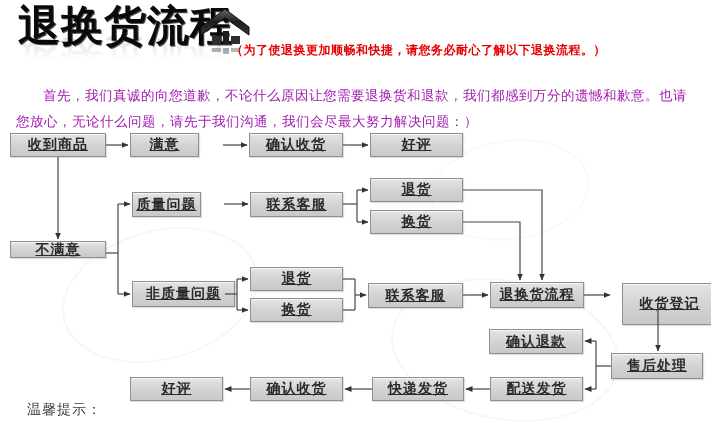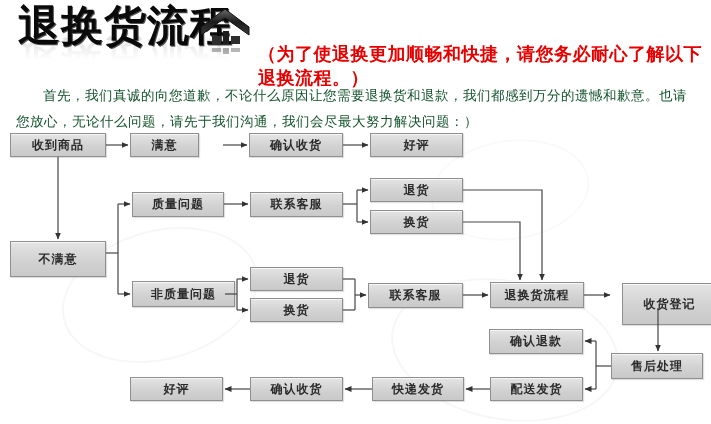--- a/index.html
+++ b/index.html
@@ -21,40 +21,39 @@
     line-height:48px; text-shadow:1px 1px 0 #555;
   }
   .title-reflection {
     font-size:42px; font-weight:900; letter-spacing:1px; line-height:48px;
     color:#000; transform:scaleY(-1); opacity:0.14; margin-top:-16px;
     -webkit-mask-image:linear-gradient(to bottom, transparent 45%, #000 100%);
             mask-image:linear-gradient(to bottom, transparent 45%, #000 100%);
   }
   .home-logo { position:absolute; left:198px; top:6px; }
   .header-note {
-    position:absolute; left:231px; top:42px; font-size:18px; font-weight:700;
+    position:absolute; left:231px; top:42px; font-size:12px; font-weight:700;
     letter-spacing:0.5px;
-    margin-left:27px;
   }
 
   
   .intro-text {
     position:absolute; left:16px; top:82px; width:684px;
-    font-size:13.5px; line-height:26px; color:#14532d; text-indent:2em;
+    font-size:13.5px; line-height:26px; color:#a21caf; text-indent:2em;
     letter-spacing:0.5px;
   }
 
   
   .node {
     position:absolute;
     background:linear-gradient(180deg,#e4e4e4 0%,#d2d2d2 55%,#c9c9c9 100%);
     border:1px solid #8f8f8f;
     box-shadow:inset 0 1px 0 rgba(255,255,255,0.65), 1px 1px 1px rgba(0,0,0,0.12);
     display:flex; align-items:center; justify-content:center;
-    font-size:12px; font-weight:700; color:#2a2a2a; letter-spacing:1px;
+    font-size:14px; font-weight:700; color:#2a2a2a; letter-spacing:1px;text-decoration:underline;
   }
 
   .connectors { position:absolute; left:0; top:0; }
 
   .footer-tip {
     position:absolute; left:27px; top:401px; font-size:14px; color:#3c3c3c;
     letter-spacing:1px;
   }
 </style>
 </head>
@@ -90,26 +89,26 @@
 
   <div class="header-note" style="color:#e60000">（为了使退换更加顺畅和快捷，请您务必耐心了解以下退换流程。）</div>
 
   <div class="intro-text">首先，我们真诚的向您道歉，不论什么原因让您需要退换货和退款，我们都感到万分的遗憾和歉意。也请您放心，无论什么问题，请先于我们沟通，我们会尽最大努力解决问题：）</div>
 
   <div class="node" style="left:10px;top:133px;width:96px;height:24px">收到商品</div>
   <div class="node" style="left:130px;top:133px;width:69px;height:24px">满意</div>
   <div class="node" style="left:249px;top:133px;width:94px;height:24px">确认收货</div>
   <div class="node" style="left:370px;top:133px;width:93px;height:24px">好评</div>
 
-  <div class="node" style="left:132px;top:192px;width:92px;height:25px">质量问题</div>
+  <div class="node" style="left:132px;top:192px;width:69px;height:25px">质量问题</div>
   <div class="node" style="left:250px;top:192px;width:93px;height:25px">联系客服</div>
   <div class="node" style="left:370px;top:178px;width:93px;height:24px">退货</div>
   <div class="node" style="left:370px;top:210px;width:93px;height:24px">换货</div>
 
-  <div class="node" style="left:10px;top:241px;width:96px;height:36px">不满意</div>
+  <div class="node" style="left:10px;top:241px;width:96px;height:17px">不满意</div>
   <div class="node" style="left:132px;top:281px;width:103px;height:26px">非质量问题</div>
   <div class="node" style="left:250px;top:267px;width:93px;height:24px">退货</div>
   <div class="node" style="left:250px;top:298px;width:93px;height:24px">换货</div>
   <div class="node" style="left:368px;top:283px;width:95px;height:25px">联系客服</div>
   <div class="node" style="left:490px;top:282px;width:94px;height:26px">退换货流程</div>
   <div class="node" style="left:622px;top:283px;width:95px;height:42px">收货登记</div>
 
   <div class="node" style="left:611px;top:353px;width:92px;height:26px">售后处理</div>
   <div class="node" style="left:489px;top:329px;width:94px;height:25px">确认退款</div>
 
@@ -156,14 +155,15 @@
       <path d="M584,295 H610" marker-end="url(#ah)"></path>
       <path d="M658,308 V351" marker-end="url(#ah)"></path>
       <path d="M596,341 H585" marker-end="url(#ah)"></path>
       <path d="M596,389 H585" marker-end="url(#ah)"></path>
       <path d="M490,389 H466" marker-end="url(#ah)"></path>
       <path d="M372,389 H345" marker-end="url(#ah)"></path>
       <path d="M250,389 H225" marker-end="url(#ah)"></path>
     </g>
   </svg>
 
+  <div class="footer-tip">温馨提示：</div>
 
 </div>
 
 </body></html>

